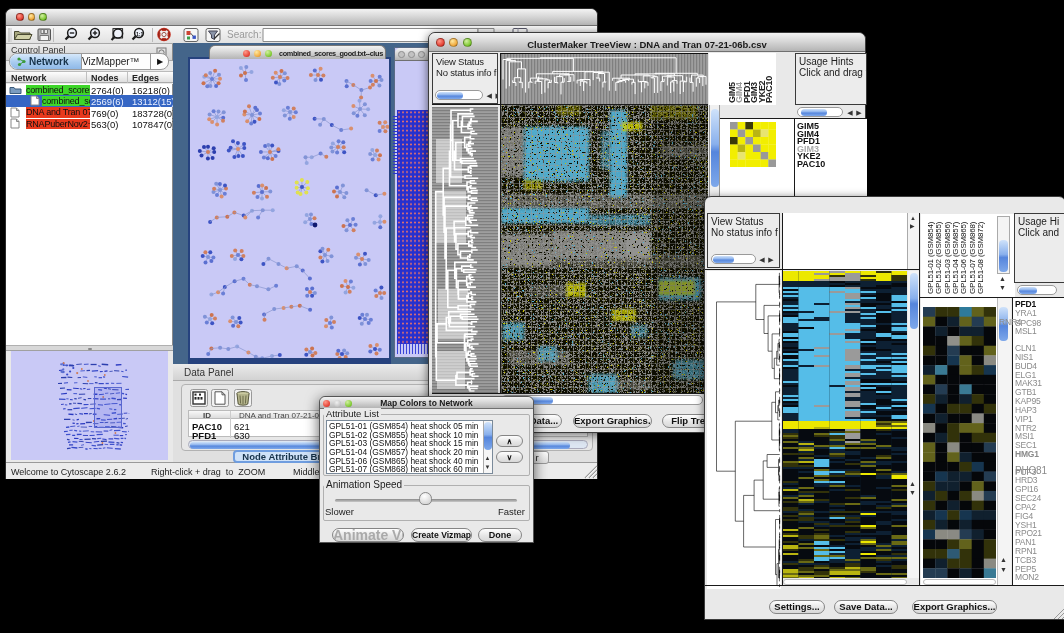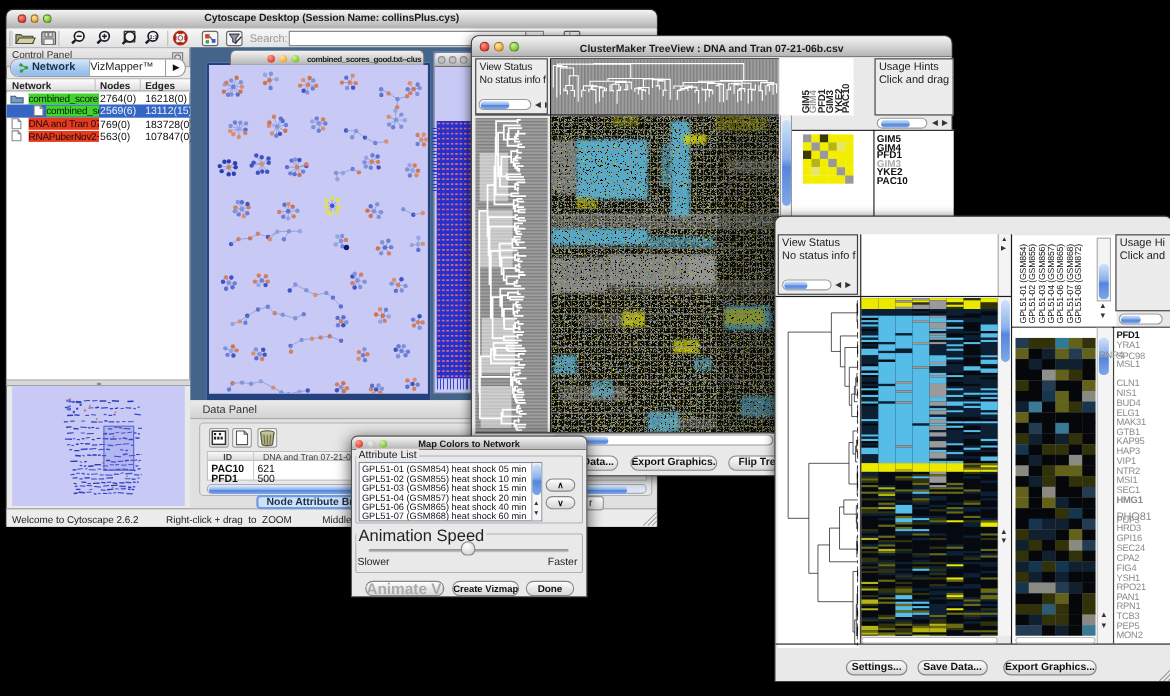--- a/index.html
+++ b/index.html
@@ -13,21 +13,20 @@
  font-size:9.5px;font-weight:bold;color:#111;text-align:center;line-height:12px;white-space:nowrap;overflow:hidden}
 .vt{position:absolute;writing-mode:vertical-rl;transform:rotate(180deg);font-size:9px;font-weight:bold;color:#222;letter-spacing:-0.3px}
 .arr{position:absolute;font-size:7px;color:#333;line-height:9px;text-align:center}
 .bdr{position:absolute;background:#1a1a1a}
 </style></head><body>
 <div class="win" style="left:5px;top:8px;width:593px;height:471px;border-radius:7px 7px 0 0;border-color:#2a2a2a">
     <div class="tb a" style="left:0;top:0;width:591px;height:17px;border-radius:7px 7px 0 0">
       <div class="tl" style="left:10.0px;top:4px;width:7.5px;height:7.5px;background:radial-gradient(circle at 35% 30%,#ff9a8a,#e33e32 70%,#a02015);border:0.5px solid rgba(0,0,0,.35)"></div>
       <div class="tl" style="left:21.5px;top:4px;width:7.5px;height:7.5px;background:radial-gradient(circle at 35% 30%,#ffe9a0,#f0a73a 70%,#b06a10);border:0.5px solid rgba(0,0,0,.35)"></div>
       <div class="tl" style="left:33.0px;top:4px;width:7.5px;height:7.5px;background:radial-gradient(circle at 35% 30%,#d2f0a0,#7cc72e 70%,#4a8a10);border:0.5px solid rgba(0,0,0,.35)"></div>
-      <div class="a" style="left:0;top:2px;width:591px;text-align:center;font-size:9.5px;font-weight:bold;color:#1a1a1a;letter-spacing:-0.1px">Cytoscape Desktop (Session Name: collinsPlus.cys)</div>
     </div>
     <div class="a" style="left:0;top:17px;width:591px;height:18px;background:linear-gradient(#f7f7f7,#e2e2e2);border-bottom:1px solid #a8a8a8">
 <svg width="591" height="18">
 <g stroke-linejoin="round">
 <line x1="3" y1="2" x2="3" y2="16" stroke="#b0b0b0"></line>
           <line x1="5" y1="2" x2="5" y2="16" stroke="#c8c8c8"></line>
 <path d="M8.5 13.5 V5.5 H13 L14.5 7 H24 V13.5 Z" fill="#a8a87e" stroke="#4a4a32" stroke-width="1"></path>
 <path d="M8.5 13.5 L11.5 8.5 H26 L23.5 13.5 Z" fill="#d2d2a8" stroke="#4a4a32" stroke-width="1"></path>
 <rect x="32" y="3" width="12.5" height="11.5" rx="1" fill="#b8b8b8" stroke="#555"></rect>
 <rect x="35" y="3.5" width="6.5" height="4" fill="#e8e8e8" stroke="#777"></rect>
@@ -1062,21 +1061,21 @@
           </g>
         </svg>
         <div class="a" style="left:6px;top:25px;width:400px;height:27px;background:#fff;border:1px solid #bbb">
           <div class="a" style="left:0;top:0;width:400px;height:8px;background:linear-gradient(#f8f8f8,#dcdcdc);border-bottom:1px solid #bbb"></div>
           <div class="a" style="left:14px;top:0px;font-size:8px;font-weight:bold;color:#444">ID</div>
           <div class="a" style="left:50px;top:0px;font-size:8px;color:#444;white-space:nowrap">DNA and Tran 07-21-06b...</div>
           <div class="a" style="left:41px;top:0;width:1px;height:27px;background:#ccc"></div>
           <div class="a" style="left:3px;top:9.5px;font-size:9.5px;font-weight:bold;color:#111">PAC10</div>
           <div class="a" style="left:45px;top:9.5px;font-size:9.5px;color:#111">621</div>
           <div class="a" style="left:3px;top:18.5px;font-size:9.5px;font-weight:bold;color:#111">PFD1</div>
-          <div class="a" style="left:45px;top:18.5px;font-size:9.5px;color:#111">500</div>
+          <div class="a" style="left:45px;top:18.5px;font-size:9.5px;color:#111">630</div>
         </div>
         <div class="a" style="left:6px;top:55px;width:400px;height:9px;background:#dde6f2;border:1px solid #aab;border-radius:5px">
           <div class="sth" style="left:1px;top:0.5px;width:380px;height:7px"></div>
         </div>
       </div>
       <div class="a" style="left:352px;top:87px;width:24px;height:13px;background:linear-gradient(#fefefe,#ddd);border:1px solid #999;border-radius:3px;font-size:9.5px;color:#222;text-align:center;line-height:12px">r</div>
       <div class="a" style="left:60px;top:86px;width:116px;height:13px;background:#cfe2f8;border:2px solid #6f9ddf;border-radius:4px;font-size:9.5px;font-weight:bold;color:#16324a;text-align:center;line-height:10px;white-space:nowrap;overflow:hidden">Node Attribute Brows</div>
     </div>
     <svg class="a" style="left:578px;top:456px" width="14" height="14">
       <g stroke="#9a9a9a" stroke-width="1.2">
@@ -2265,20 +2264,20 @@
       <div style="height:8.7px;white-space:nowrap">GPL51-06 (GSM865) heat shock 40 min</div>
       <div style="height:8.7px;white-space:nowrap">GPL51-07 (GSM868) heat shock 60 min</div>
     </div>
     <div class="a" style="left:163px;top:24px;width:9px;height:52px;background:#f6f6f6;border-left:1px solid #aaa"></div>
     <div class="sth" style="left:164px;top:25px;width:8px;height:28px;border-radius:4px"></div>
     <div class="arr" style="left:163px;top:57px;width:9px;font-size:6px">▲</div>
     <div class="arr" style="left:163px;top:66px;width:9px;font-size:6px">▼</div>
     <div class="btn" style="left:176px;top:38px;width:27px;height:12px;font-size:8px;line-height:11px">∧</div>
     <div class="btn" style="left:176px;top:54px;width:27px;height:12px;font-size:8px;line-height:11px">∨</div>
     <div class="a" style="left:3px;top:88px;width:207px;height:36px;border:1px solid #b0b0b0;border-radius:2px"></div>
-    <div class="a" style="left:4px;top:82px;background:#e9e9e9;padding:0 2px;font-size:15px;color:#222">Animation Speed</div>
+    <div class="a" style="left:4px;top:82px;background:#e9e9e9;padding:0 2px;font-size:10px;color:#222">Animation Speed</div>
     <div class="a" style="left:15px;top:102px;width:182px;height:3px;background:linear-gradient(#8a8a8a,#c8c8c8);border-radius:2px"></div>
     <div class="a" style="left:99px;top:95px;width:13px;height:13px;background:radial-gradient(circle at 40% 30%,#fff,#d8d8d8 75%,#b8b8b8);border:1px solid #888;border-radius:6.5px 6.5px 5px 5px"></div>
     <div class="a" style="left:5px;top:109px;font-size:9.5px;color:#222">Slower</div>
     <div class="a" style="left:178px;top:109px;font-size:9.5px;color:#222">Faster</div>
     <div class="btn" style="left:12px;top:131px;width:72px;height:14px;color:#aaa;font-size:14px">Animate Vizmap</div>
     <div class="btn" style="left:91px;top:131px;width:61px;height:14px;font-size:8.6px">Create Vizmap</div>
     <div class="btn" style="left:158px;top:131px;width:44px;height:14px;font-size:9px">Done</div>
   </div>
 </body></html>

